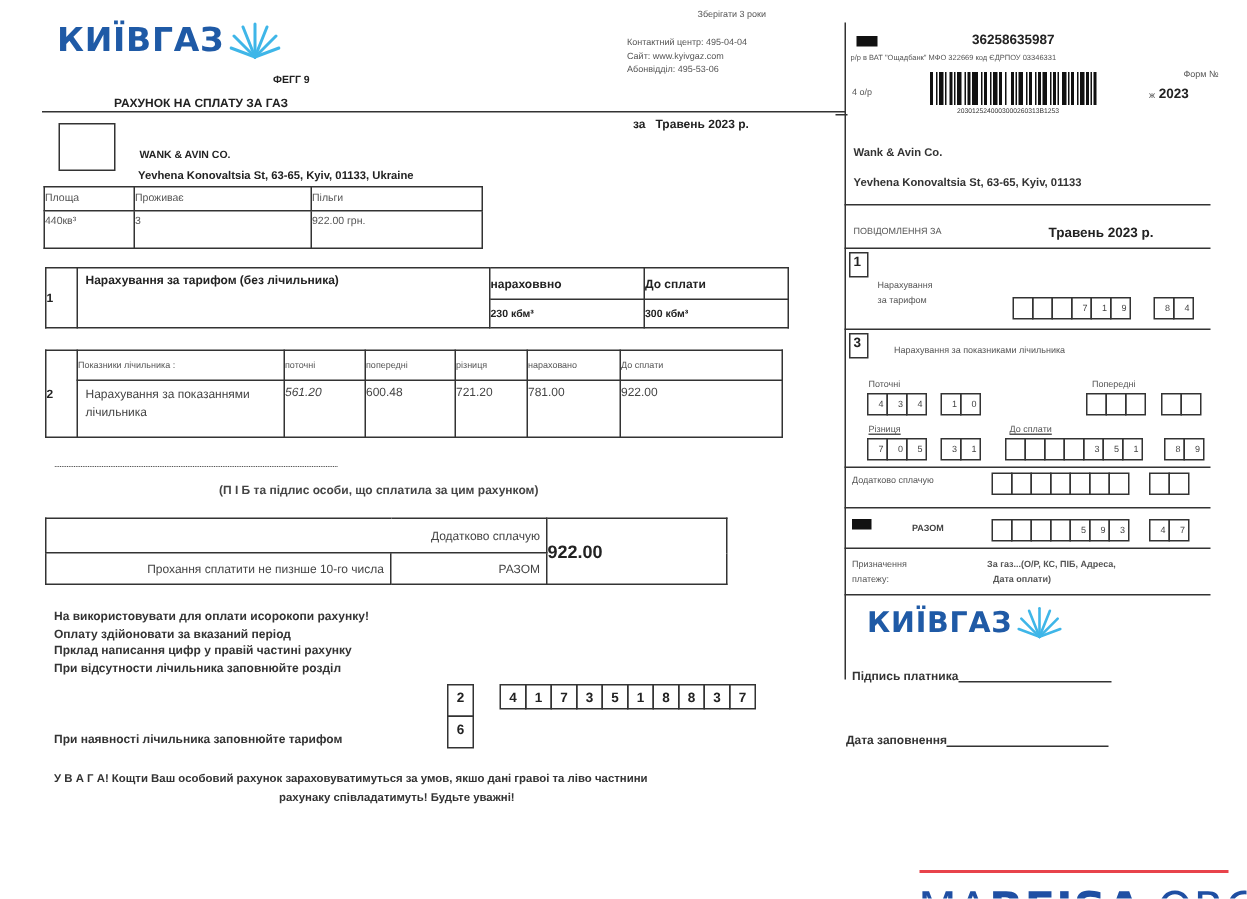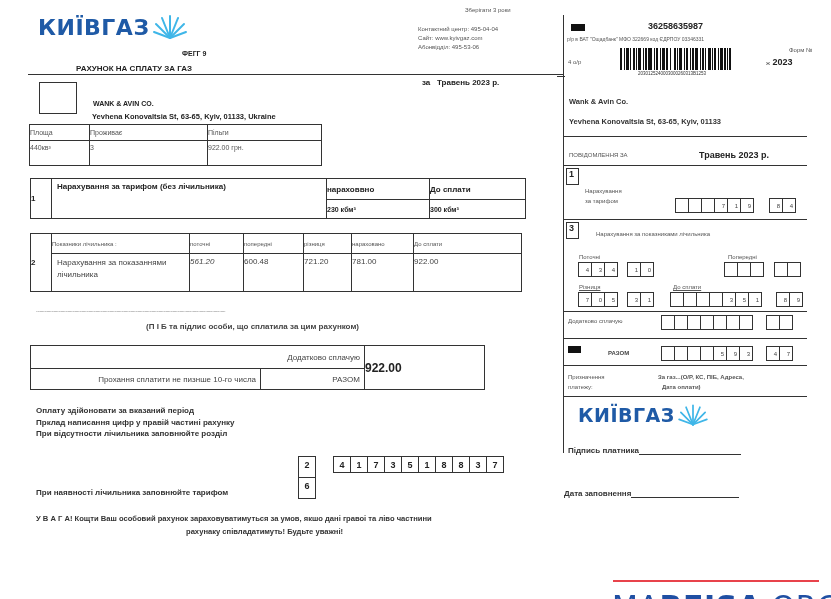--- a/index.html
+++ b/index.html
@@ -122,20 +122,21 @@
     <td rowspan="2" class="b" style="width:120px; font-size:12px;">922.00</td>
   </tr>
   <tr>
     <td style="text-align:right; padding-right:4px; font-size:8px; color:#444; width:230px;">Прохання  сплатити не пизнше  10-го числа</td>
     <td style="text-align:right; padding-right:4px; font-size:8px; color:#444;">РАЗОМ</td>
   </tr>
 </tbody>
   </table>
 
 <div class="abs b" style="left:36px; top:405px; font-size:8px; line-height:11.5px; color:#333;">
+  <div>На використовувати для оплати исорокопи  рахунку!</div>
   <div>Оплату здійоновати за вказаний період</div>
   <div>Прклад написання цифр у правій частині рахунку</div>
   <div>При відсутности лічильника заповнюйте розділ</div>
 </div>
 
 <div class="numbox" style="left:298px; top:456px; width:18px; height:22px; line-height:16px;">2</div>
 <div class="numbox" style="left:298px; top:477px; width:18px; height:22px; line-height:16px;">6</div>
 
 <div class="cells big" style="left:334px; top:456px;">
   <div class="c">4</div>

